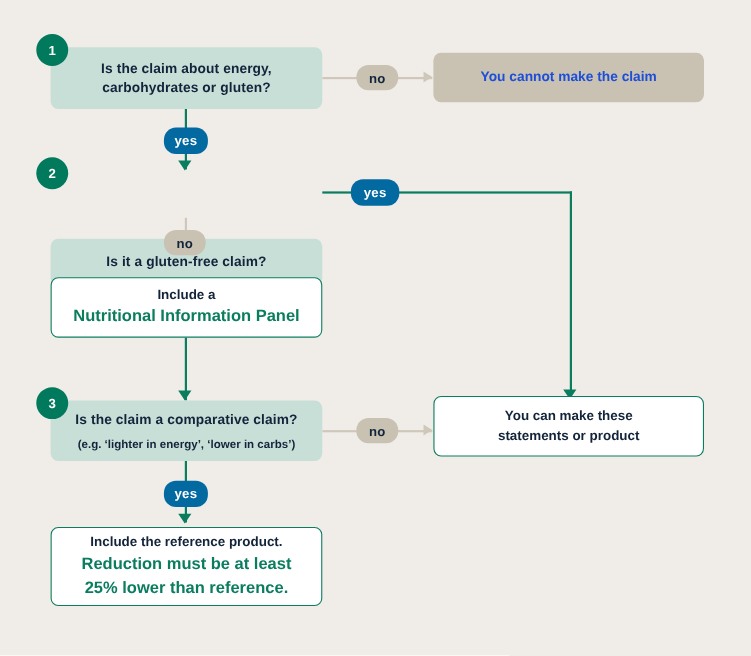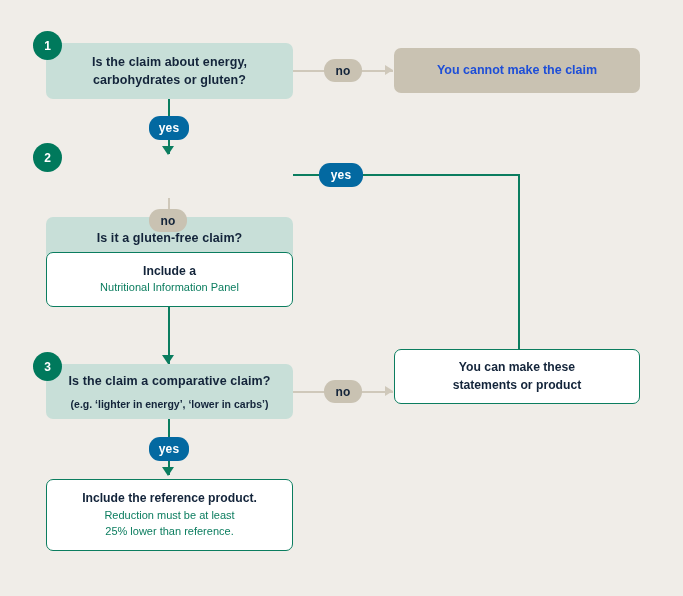--- a/index.html
+++ b/index.html
@@ -61,22 +61,22 @@
     font-weight: bold;
     line-height: 1.45;
   }
   .o-line-dark {
     font-size: 12.2px;
     font-weight: bold;
     color: #13243a;
     line-height: 1.45;
   }
   .o-line-green {
-    font-size: 11px;
-    font-weight: normal;
+    font-size: 15px;
+    font-weight: bold;
     color: #0b7d5f;
     line-height: 1.45;
   }
 
   
   .step-badge {
     position: absolute;
     width: 29px;
     height: 29px;
     border-radius: 50%;
@@ -197,21 +197,21 @@
     <div class="o-line-dark">Include a</div>
     <div class="o-line-green">Nutritional Information Panel</div>
   </div>
 
   <div class="box box-question" style="left:46px; top:364px; width:247px; height:55px;">
     <div class="q-title">Is the claim a comparative claim?</div>
     <div class="q-sub">(e.g. ‘lighter in energy’, ‘lower in carbs’)</div>
   </div>
   <div class="step-badge" style="left:33px; top:352px;">3</div>
 
-  <div class="box box-outline" style="left:394px; top:349px; width:246px; height:55px;">
+  <div class="box box-outline" style="left:394px; top:360px; width:246px; height:55px;">
     <div class="o-line-dark">You can make these</div>
     <div class="o-line-dark">statements or product</div>
   </div>
 
   <div class="pill pill-no" style="left:324px; top:380px; width:38px; height:23px;">no</div>
 
   <div class="pill pill-yes" style="left:149px; top:437px; width:40px; height:24px;">yes</div>
 
   <div class="box box-outline" style="left:46px; top:479px; width:247px; height:72px;">
     <div class="o-line-dark">Include the reference product.</div>

